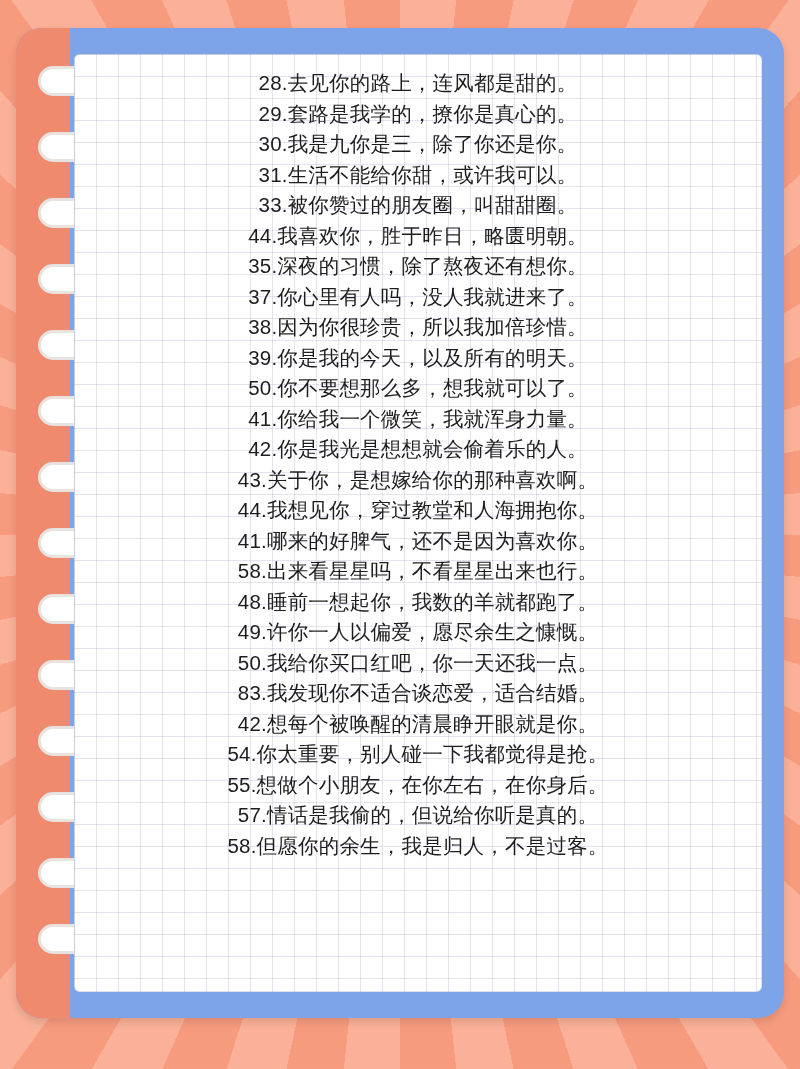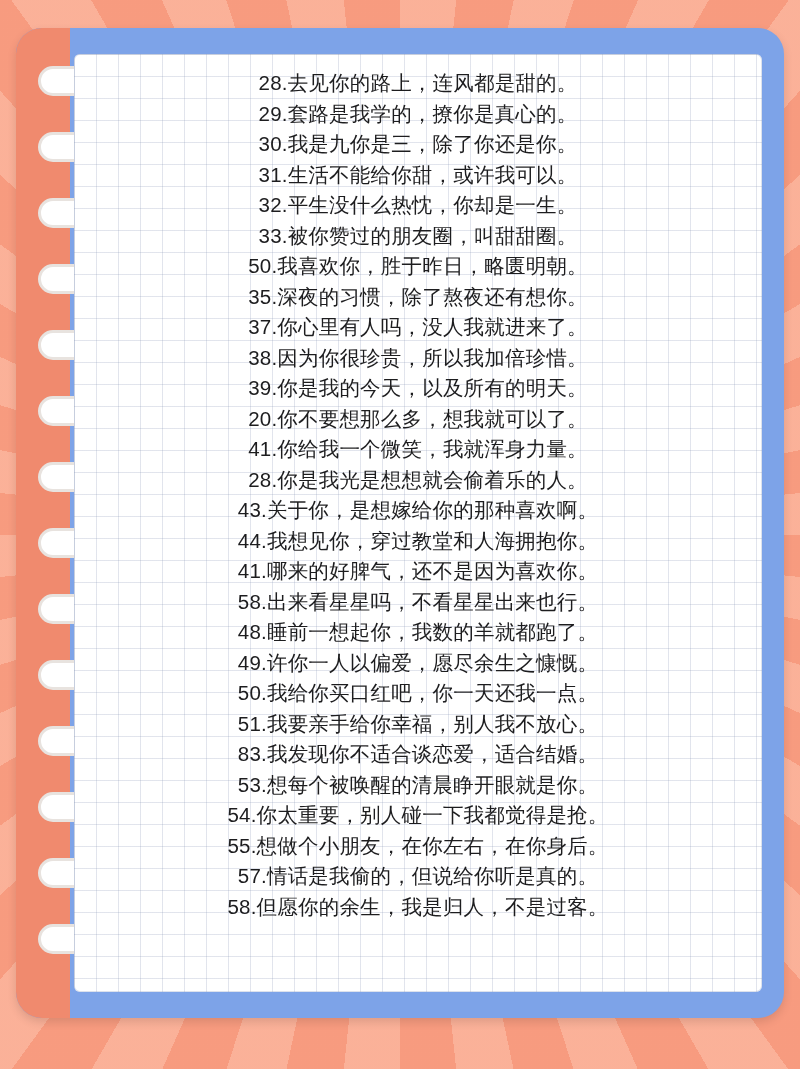--- a/index.html
+++ b/index.html
@@ -141,40 +141,38 @@
         <div class="ring" style="top: 830px;"></div>
         <div class="ring" style="top: 896px;"></div>
       </div>
 
     <div id="paper">
       <div id="lines">
           <div class="line">28.去见你的路上，连风都是甜的。</div>
           <div class="line">29.套路是我学的，撩你是真心的。</div>
           <div class="line">30.我是九你是三，除了你还是你。</div>
           <div class="line">31.生活不能给你甜，或许我可以。</div>
-          <div class="line">32.平生没什么热忱，你却是一生。</div>
           <div class="line">33.被你赞过的朋友圈，叫甜甜圈。</div>
-          <div class="line">50.我喜欢你，胜于昨日，略匮明朝。</div>
+          <div class="line">44.我喜欢你，胜于昨日，略匮明朝。</div>
           <div class="line">35.深夜的习惯，除了熬夜还有想你。</div>
           <div class="line">37.你心里有人吗，没人我就进来了。</div>
           <div class="line">38.因为你很珍贵，所以我加倍珍惜。</div>
           <div class="line">39.你是我的今天，以及所有的明天。</div>
-          <div class="line">20.你不要想那么多，想我就可以了。</div>
+          <div class="line">50.你不要想那么多，想我就可以了。</div>
           <div class="line">41.你给我一个微笑，我就浑身力量。</div>
-          <div class="line">28.你是我光是想想就会偷着乐的人。</div>
+          <div class="line">42.你是我光是想想就会偷着乐的人。</div>
           <div class="line">43.关于你，是想嫁给你的那种喜欢啊。</div>
           <div class="line">44.我想见你，穿过教堂和人海拥抱你。</div>
           <div class="line">41.哪来的好脾气，还不是因为喜欢你。</div>
           <div class="line">58.出来看星星吗，不看星星出来也行。</div>
           <div class="line">48.睡前一想起你，我数的羊就都跑了。</div>
           <div class="line">49.许你一人以偏爱，愿尽余生之慷慨。</div>
           <div class="line">50.我给你买口红吧，你一天还我一点。</div>
-          <div class="line">51.我要亲手给你幸福，别人我不放心。</div>
           <div class="line">83.我发现你不适合谈恋爱，适合结婚。</div>
-          <div class="line">53.想每个被唤醒的清晨睁开眼就是你。</div>
+          <div class="line">42.想每个被唤醒的清晨睁开眼就是你。</div>
           <div class="line">54.你太重要，别人碰一下我都觉得是抢。</div>
           <div class="line">55.想做个小朋友，在你左右，在你身后。</div>
           <div class="line">57.情话是我偷的，但说给你听是真的。</div>
           <div class="line">58.但愿你的余生，我是归人，不是过客。</div>
         </div>
     </div>
   </div>
 </div>
 
 </body></html>

